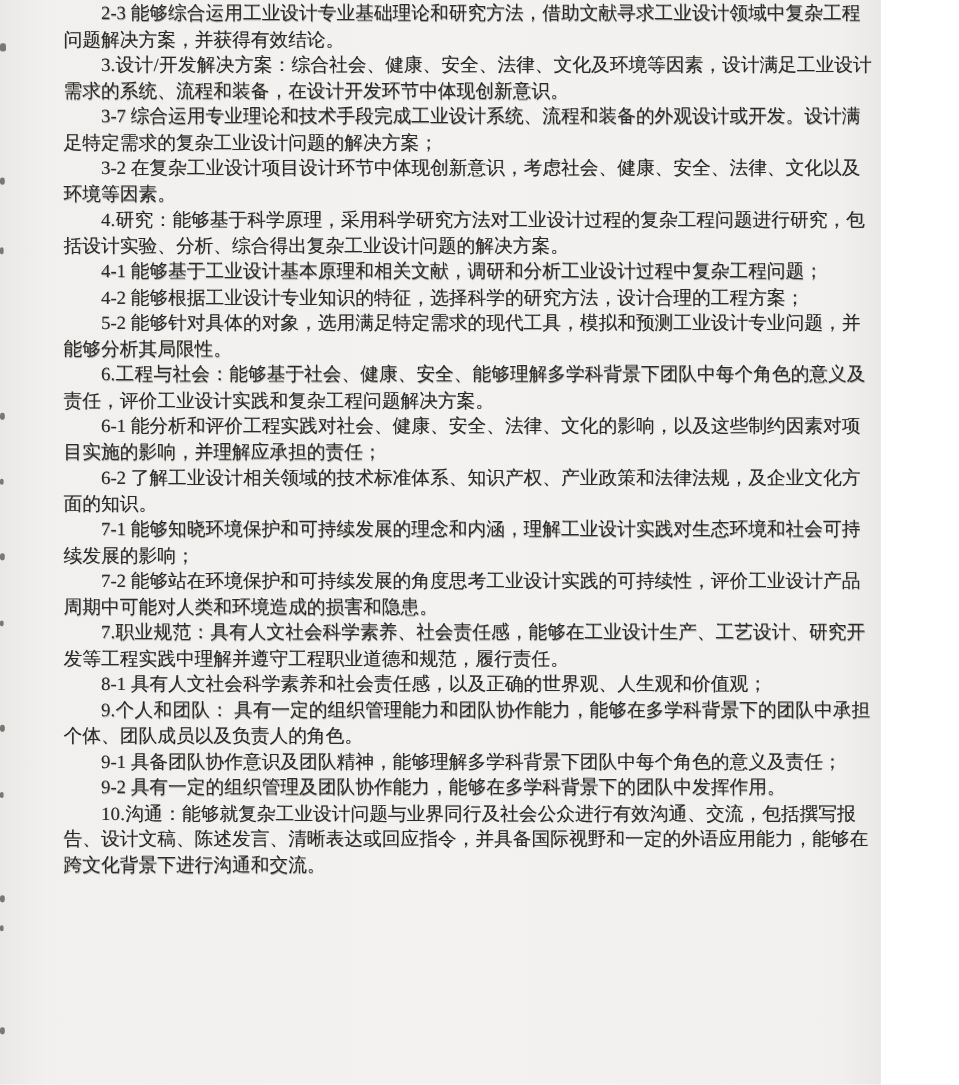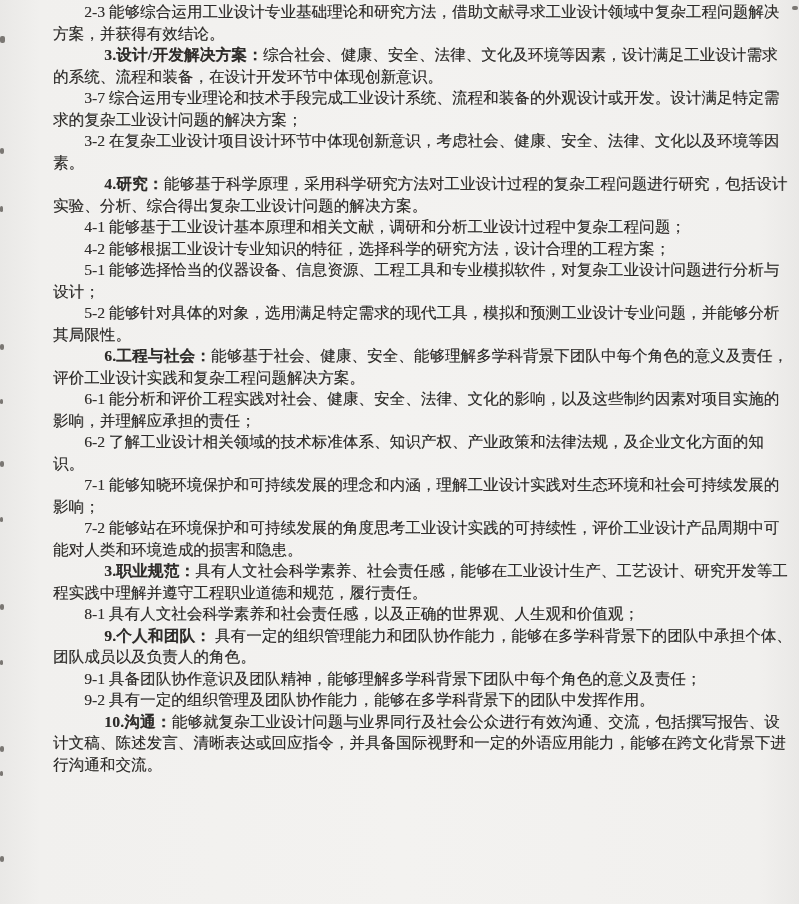--- a/index.html
+++ b/index.html
@@ -1,56 +1,55 @@
 <!DOCTYPE html>
 <html><head>
 <meta charset="utf-8">
 <style>
   html,body{margin:0;padding:0;}
   body{
     width:799px;height:904px;overflow:hidden;
     font-family:"Liberation Serif","DejaVu Serif",serif;
   }
   .page{
-    position:relative;width:799px;height:904px;overflow:hidden;
+    position:relative;width:734px;height:904px;overflow:hidden;
     background:linear-gradient(90deg,#e9e8e6 0,#f1f0ee 5%,#f3f2f0 50%,#f1f0ee 95%,#e9e8e6 100%);
     color:#2e2c2a;
   }
   .doc{
     position:absolute;left:53px;right:6px;top:1px;
     font-size:15.6px;line-height:21.5px;text-align:left;
     text-shadow:0.3px 0.3px 0.6px rgba(62,60,56,.5);
   }
   .para{margin:0;text-indent:2em;}
-  .para b{font-weight:bold;letter-spacing:.2px;margin-left:20px;}
+  .para b{font-weight:normal;letter-spacing:.2px;}
   .speck{
     position:absolute;background:#56524d;border-radius:2px;
     filter:blur(.6px);opacity:.75;
   }
 </style>
 </head>
 <body>
 
 <div class="page">
   <div class="doc">
       <p class="para"><span>2-3 能够综合运用工业设计专业基础理论和研究方法，借助文献寻求工业设计领域中复杂工程问题解决方案，并获得有效结论。</span></p>
       <p class="para"><b>3.设计/开发解决方案：</b><span>综合社会、健康、安全、法律、文化及环境等因素，设计满足工业设计需求的系统、流程和装备，在设计开发环节中体现创新意识。</span></p>
       <p class="para"><span>3-7 综合运用专业理论和技术手段完成工业设计系统、流程和装备的外观设计或开发。设计满足特定需求的复杂工业设计问题的解决方案；</span></p>
       <p class="para"><span>3-2 在复杂工业设计项目设计环节中体现创新意识，考虑社会、健康、安全、法律、文化以及环境等因素。</span></p>
       <p class="para"><b>4.研究：</b><span>能够基于科学原理，采用科学研究方法对工业设计过程的复杂工程问题进行研究，包括设计实验、分析、综合得出复杂工业设计问题的解决方案。</span></p>
       <p class="para"><span>4-1 能够基于工业设计基本原理和相关文献，调研和分析工业设计过程中复杂工程问题；</span></p>
       <p class="para"><span>4-2 能够根据工业设计专业知识的特征，选择科学的研究方法，设计合理的工程方案；</span></p>
-      <p class="para"><span>5-1 能够选择恰当的仪器设备、信息资源、工程工具和专业模拟软件，对复杂工业设计问题进行分析与设计；</span></p>
       <p class="para"><span>5-2 能够针对具体的对象，选用满足特定需求的现代工具，模拟和预测工业设计专业问题，并能够分析其局限性。</span></p>
       <p class="para"><b>6.工程与社会：</b><span>能够基于社会、健康、安全、能够理解多学科背景下团队中每个角色的意义及责任，评价工业设计实践和复杂工程问题解决方案。</span></p>
       <p class="para"><span>6-1 能分析和评价工程实践对社会、健康、安全、法律、文化的影响，以及这些制约因素对项目实施的影响，并理解应承担的责任；</span></p>
       <p class="para"><span>6-2 了解工业设计相关领域的技术标准体系、知识产权、产业政策和法律法规，及企业文化方面的知识。</span></p>
       <p class="para"><span>7-1 能够知晓环境保护和可持续发展的理念和内涵，理解工业设计实践对生态环境和社会可持续发展的影响；</span></p>
       <p class="para"><span>7-2 能够站在环境保护和可持续发展的角度思考工业设计实践的可持续性，评价工业设计产品周期中可能对人类和环境造成的损害和隐患。</span></p>
-      <p class="para"><b>3.职业规范：</b><span>具有人文社会科学素养、社会责任感，能够在工业设计生产、工艺设计、研究开发等工程实践中理解并遵守工程职业道德和规范，履行责任。</span></p>
+      <p class="para"><b>7.职业规范：</b><span>具有人文社会科学素养、社会责任感，能够在工业设计生产、工艺设计、研究开发等工程实践中理解并遵守工程职业道德和规范，履行责任。</span></p>
       <p class="para"><span>8-1 具有人文社会科学素养和社会责任感，以及正确的世界观、人生观和价值观；</span></p>
       <p class="para"><b>9.个人和团队：</b><span> 具有一定的组织管理能力和团队协作能力，能够在多学科背景下的团队中承担个体、团队成员以及负责人的角色。</span></p>
       <p class="para"><span>9-1 具备团队协作意识及团队精神，能够理解多学科背景下团队中每个角色的意义及责任；</span></p>
       <p class="para"><span>9-2 具有一定的组织管理及团队协作能力，能够在多学科背景下的团队中发挥作用。</span></p>
       <p class="para"><b>10.沟通：</b><span>能够就复杂工业设计问题与业界同行及社会公众进行有效沟通、交流，包括撰写报告、设计文稿、陈述发言、清晰表达或回应指令，并具备国际视野和一定的外语应用能力，能够在跨文化背景下进行沟通和交流。</span></p>
     </div>
 
   <i class="speck" style="left:0;top:36px;width:5px;height:7px"></i>
   <i class="speck" style="left:0;top:148px;width:4px;height:6px"></i>
   <i class="speck" style="left:0;top:206px;width:3px;height:6px"></i>

